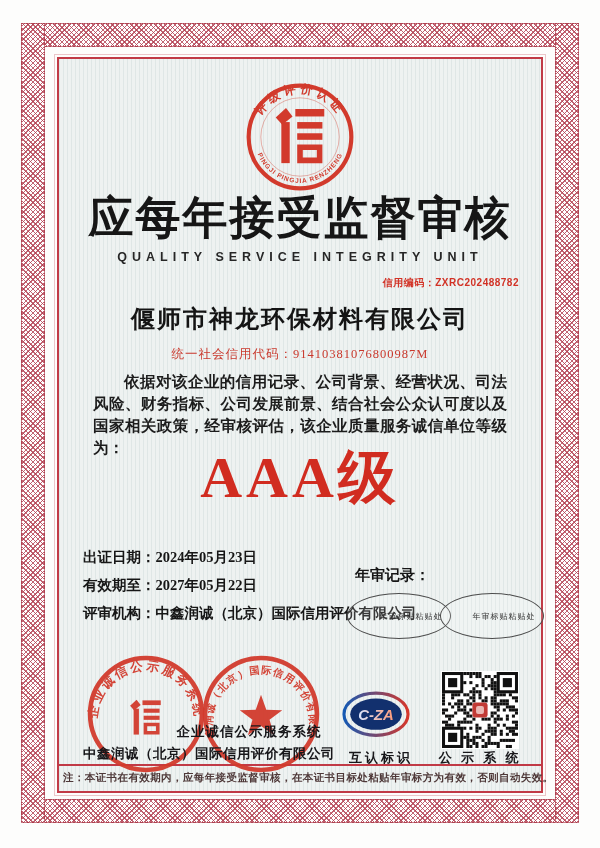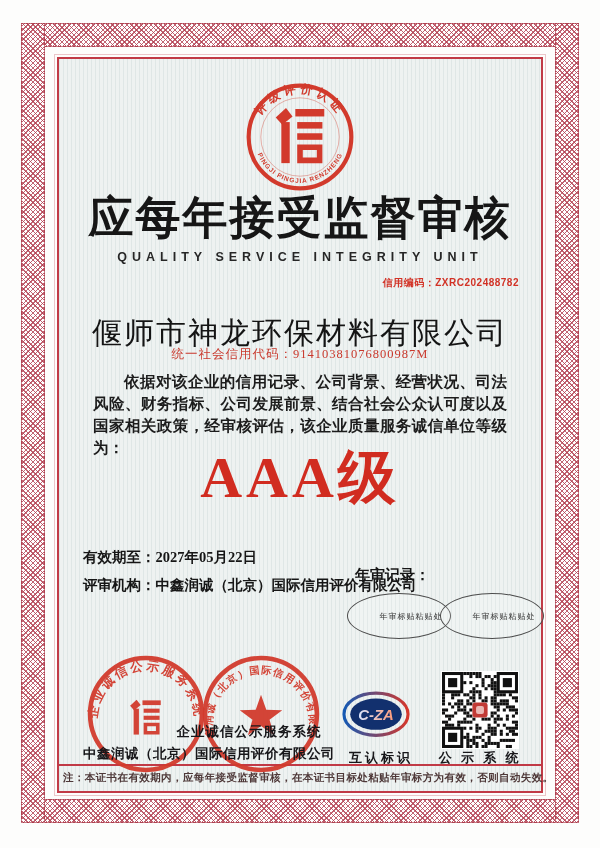--- a/index.html
+++ b/index.html
@@ -25,21 +25,21 @@
   .ctr{width:100%;text-align:center;}
 
   .emblem{top:22px;left:50%;margin-left:-56px;width:112px;height:112px;}
 
   .title{top:136px;font-family:"Liberation Sans",sans-serif;font-weight:900;
     font-size:45px;line-height:1;letter-spacing:2px;color:#161616;}
   .subtitle{top:191px;font-family:"Liberation Sans",sans-serif;font-weight:700;
     font-size:12.5px;letter-spacing:.40em;color:#262626;white-space:nowrap;}
   .credit-line{top:217px;right:22px;color:#d23226;font-weight:700;font-size:10px;
     font-family:"Liberation Sans",sans-serif;letter-spacing:.5px;}
-  .company{top:254px;font-weight:400;font-size:30px;letter-spacing:2px;color:#141414;}
+  .company{top:244px;font-weight:700;font-size:24px;letter-spacing:2px;color:#141414;}
   .social{top:287px;color:#c9382c;font-weight:400;font-size:12.5px;letter-spacing:1px;}
   .bodytext{top:312px;left:34px;right:34px;font-size:15.5px;font-weight:700;line-height:1.42;
     color:#1c1c1c;text-align:justify;text-indent:2em;}
   .grade{top:390px;color:#d12c20;font-weight:900;font-size:58px;letter-spacing:4px;line-height:1;}
 
   .details{top:489px;left:24px;}
   .detail-row{display:flex;margin-bottom:9px;font-size:14.5px;font-weight:800;color:#161616;white-space:nowrap;}
   .review-label{top:507px;left:272px;font-size:15px;font-weight:800;color:#161616;padding-left:24px;}
   .sticker{width:78px;height:44px;border:1.5px solid #4c4c4c;border-radius:50%;
     display:flex;align-items:center;justify-content:center;font-size:8px;color:#333;letter-spacing:1px;background:rgba(255,255,255,.15);padding-left:24px;}
@@ -107,20 +107,24 @@
     <div class="abs credit-line"><span>信用编码：</span><span>ZXRC202488782</span></div>
 
     <div class="abs ctr company">偃师市神龙环保材料有限公司</div>
     <div class="abs ctr social">统一社会信用代码：91410381076800987M</div>
 
     <div class="abs ctr grade">AAA级</div>
 
     <div class="abs bodytext">依据对该企业的信用记录、公司背景、经营状况、司法风险、财务指标、公司发展前景、结合社会公众认可度以及国家相关政策，经审核评估，该企业质量服务诚信单位等级为：</div>
 
     <div class="abs details">
+      <div class="detail-row">
+        <span>出证日期：</span>
+        <span>2024年05月23日</span>
+      </div>
       <div class="detail-row">
         <span>有效期至：</span>
         <span>2027年05月22日</span>
       </div>
       <div class="detail-row">
         <span>评审机构：</span>
         <span>中鑫润诚（北京）国际信用评价有限公司</span>
       </div>
     </div>
 

